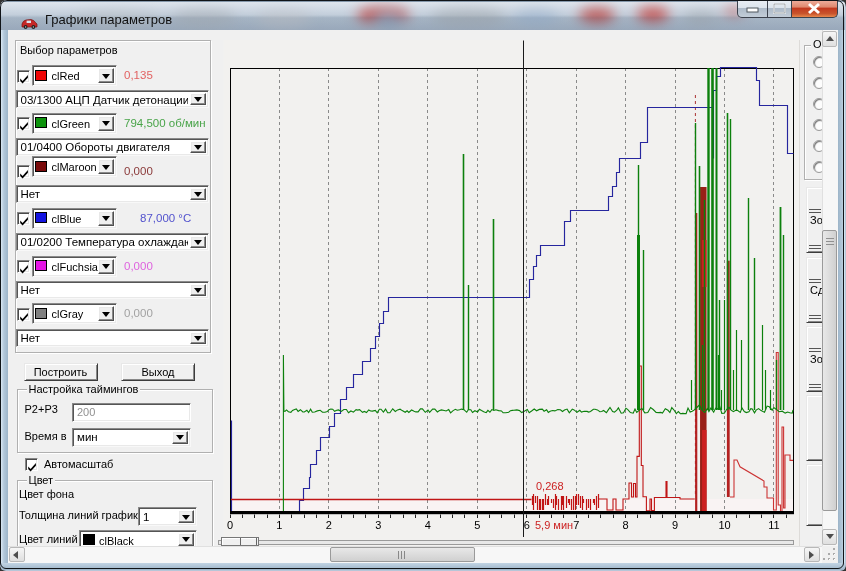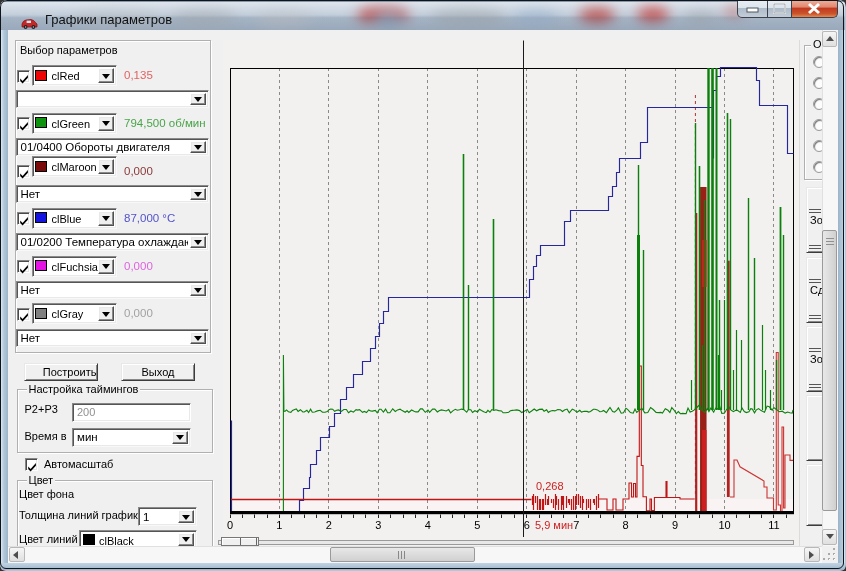--- a/index.html
+++ b/index.html
@@ -320,21 +320,21 @@
 <div class="cb" style="left:17px;top:212.0px;"><svg width="12" height="12" viewBox="0 0 12 12">
         <path d="M2.2,5.6 L4.6,8 L9.9,2.1 L9.9,4.7 L4.6,10.4 L2.2,8.1 Z" fill="#000"></path>
       </svg></div>
 <div class="combo" style="left:31.5px;top:207.5px;width:85px;height:21px;">
   <div class="swatch" style="background:#1414e0;"></div>
   <span class="ctext">clBlue</span>
   <div class="dbtn" style="width:16px;">
         <span class="darr"></span>
       </div>
 </div>
-<div class="val" style="left:124px;top:211.5px;color:#5252cd;">87,000 °C</div>
+<div class="val" style="left:140px;top:211.5px;color:#5252cd;">87,000 °C</div>
 
 <div class="cb" style="left:17px;top:260.0px;"><svg width="12" height="12" viewBox="0 0 12 12">
         <path d="M2.2,5.6 L4.6,8 L9.9,2.1 L9.9,4.7 L4.6,10.4 L2.2,8.1 Z" fill="#000"></path>
       </svg></div>
 <div class="combo" style="left:31.5px;top:255.5px;width:85px;height:21px;">
   <div class="swatch" style="background:#e414e4;"></div>
   <span class="ctext">clFuchsia</span>
   <div class="dbtn" style="width:16px;">
         <span class="darr"></span>
       </div>
@@ -347,20 +347,21 @@
 <div class="combo" style="left:31.5px;top:303px;width:85px;height:21px;">
   <div class="swatch" style="background:#808080;"></div>
   <span class="ctext">clGray</span>
   <div class="dbtn" style="width:16px;">
         <span class="darr"></span>
       </div>
 </div>
 <div class="val" style="left:124px;top:307px;color:#a2a2a2;">0,000</div>
 
 <div class="combo" style="left:15.5px;top:90px;width:193px;height:18px;">
+  <span class="ctext2">03/1300 АЦП Датчик детонации</span>
   <div class="dbtn" style="width:16px;">
         <span class="darr"></span>
       </div>
 </div>
 
 <div class="combo" style="left:15.5px;top:137.5px;width:193px;height:18px;text-decoration:underline;">
   <span class="ctext2">01/0400 Обороты  двигателя</span>
   <div class="dbtn" style="width:16px;">
         <span class="darr"></span>
       </div>
@@ -387,21 +388,21 @@
       </div>
 </div>
 
 <div class="combo" style="left:15.5px;top:328.5px;width:193px;height:18px;">
   <span class="ctext2">Нет</span>
   <div class="dbtn" style="width:16px;">
         <span class="darr"></span>
       </div>
 </div>
 
-  <div class="btn" style="left:23.5px;top:363px;width:74px;height:18px;text-align:right;">Построить</div>
+  <div class="btn" style="left:23.5px;top:363px;width:74px;height:18px;">Построить</div>
   <div class="btn" style="left:121px;top:363px;width:74px;height:18px;">Выход</div>
 
   <div class="grp" style="left:16.5px;top:389px;width:196px;height:64px;">
       <span class="gcap">Настройка таймингов</span>
     </div>
   <div class="lbl" style="left:24.5px;top:403px;">Р2+Р3</div>
   <div class="edit" style="left:72px;top:402.5px;width:119px;height:19px;color:#909090;">200</div>
   <div class="lbl" style="left:24.5px;top:430px;">Время в</div>
   <div class="combo" style="left:72px;top:427.5px;width:119px;height:19px;">
     <span class="ctext2">мин</span>

